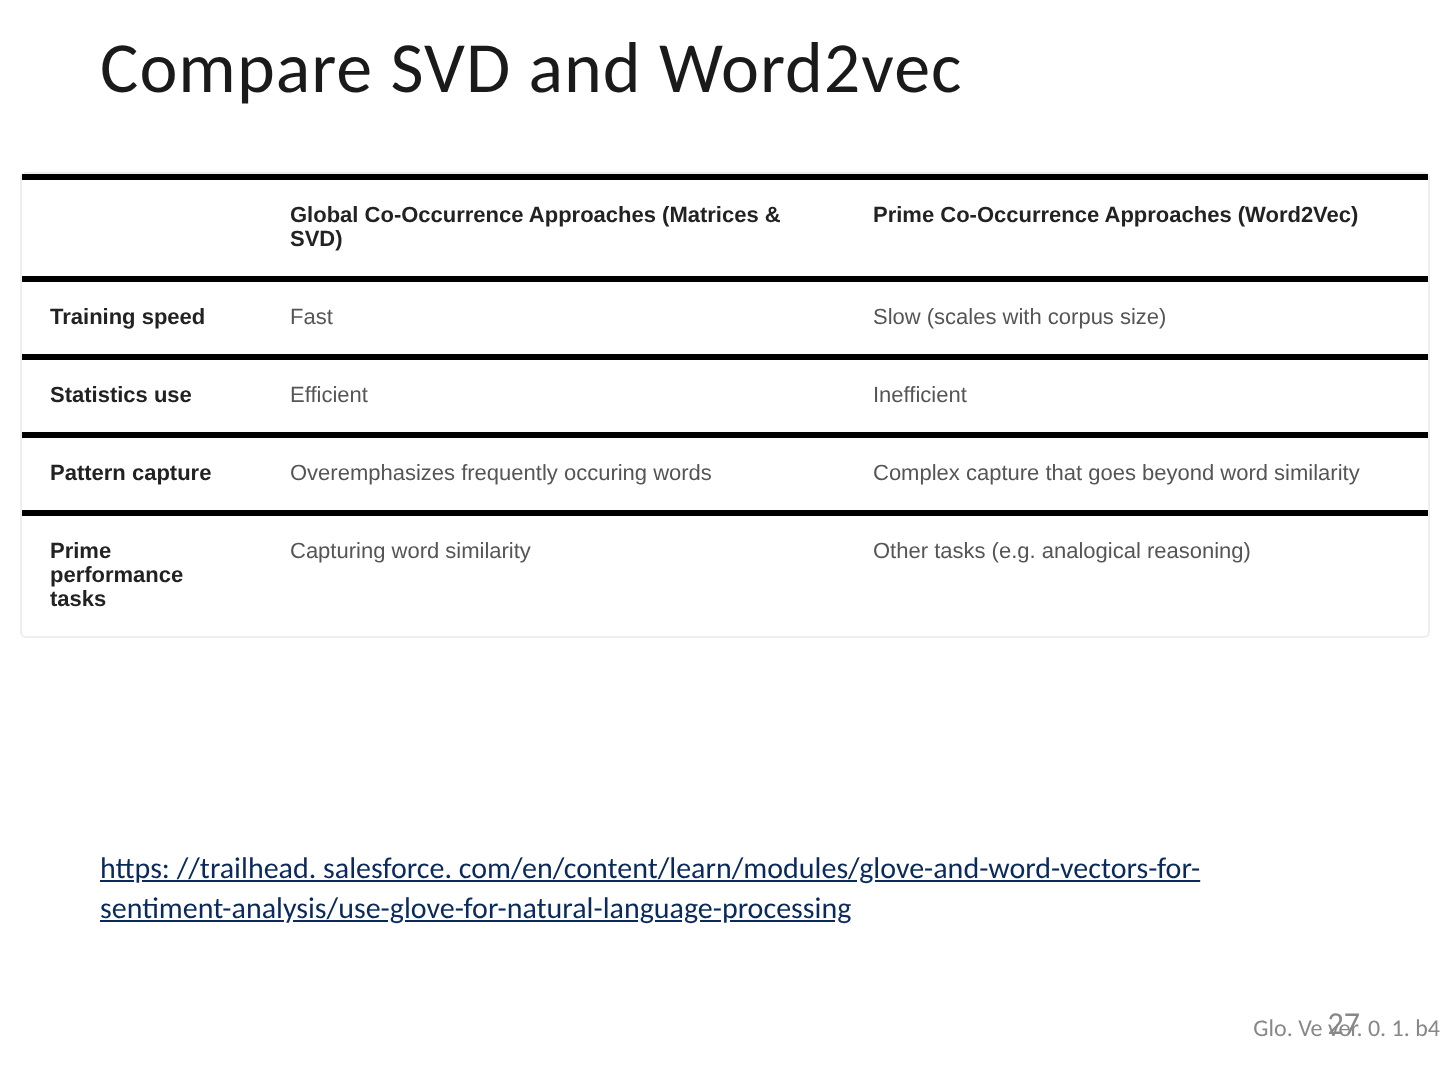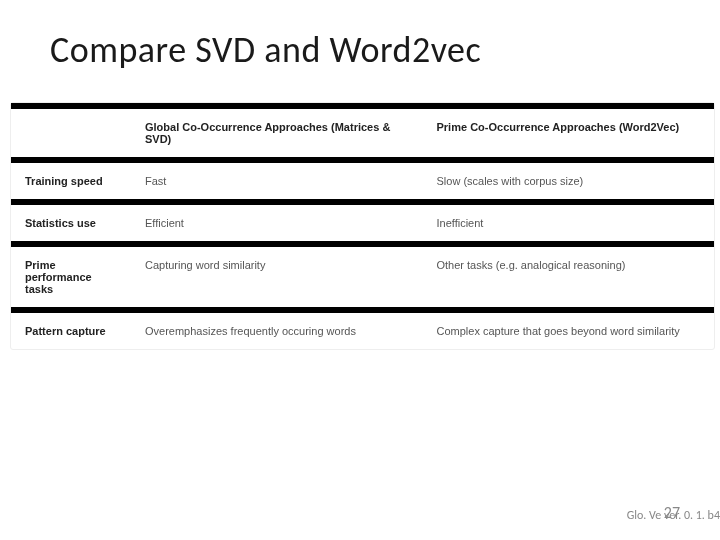--- a/index.html
+++ b/index.html
@@ -9,21 +9,21 @@
     width: 720px;
     height: 540px;
     background: #fff;
     font-family: "Segoe UI", "Calibri", Arial, sans-serif;
     color: #222;
   }
   .slide {
     position: relative;
     width: 720px;
     height: 540px;
-    padding: 28px 40px 0 50px;
+    padding: 12px 40px 0 50px;
   }
   .title {
     font-size: 36px;
     font-weight: 400;
     letter-spacing: 0.5px;
     color: #1a1a1a;
     margin: 0 0 30px 0;
   }
   .table-wrap {
     margin-left: -40px;
@@ -37,21 +37,21 @@
     width: 100%;
     border-collapse: collapse;
     font-size: 11px;
     color: #333;
     table-layout: fixed;
   }
   th, td {
     text-align: left;
     vertical-align: top;
     padding: 12px 14px;
-    border-top: 6px solid #000000;
+    border-top: 3px solid #000000;
   }
   thead th {
     font-weight: 700;
     color: #222;
   }
   tbody th {
     font-weight: 700;
     color: #222;
     width: 120px;
   }
@@ -109,30 +109,31 @@
           <th>Training speed</th>
           <td>Fast</td>
           <td>Slow (scales with corpus size)</td>
         </tr>
         <tr>
           <th>Statistics use</th>
           <td>Efficient</td>
           <td>Inefficient</td>
         </tr>
         <tr>
+          <th>Pattern capture</th>
+          <td>Overemphasizes frequently occuring words</td>
+          <td>Complex capture that goes beyond word similarity</td>
+        </tr>
+        <tr>
           <th>Prime performance tasks</th>
           <td>Capturing word similarity</td>
           <td>Other tasks (e.g. analogical reasoning)</td>
-        </tr>
-        <tr>
-          <th>Pattern capture</th>
-          <td>Overemphasizes frequently occuring words</td>
-          <td>Complex capture that goes beyond word similarity</td>
         </tr>
       </tbody>
     </table>
   </div>
 
+  <div class="link-block">https: //trailhead. salesforce. com/en/content/learn/modules/glove-and-word-vectors-for-sentiment-analysis/use-glove-for-natural-language-processing</div>
 
   <div class="footer-left">Glo. Ve ver. 0. 1. b4</div>
   <div class="footer-pagenum">27</div>
 
 </div>
 
 </body></html>

